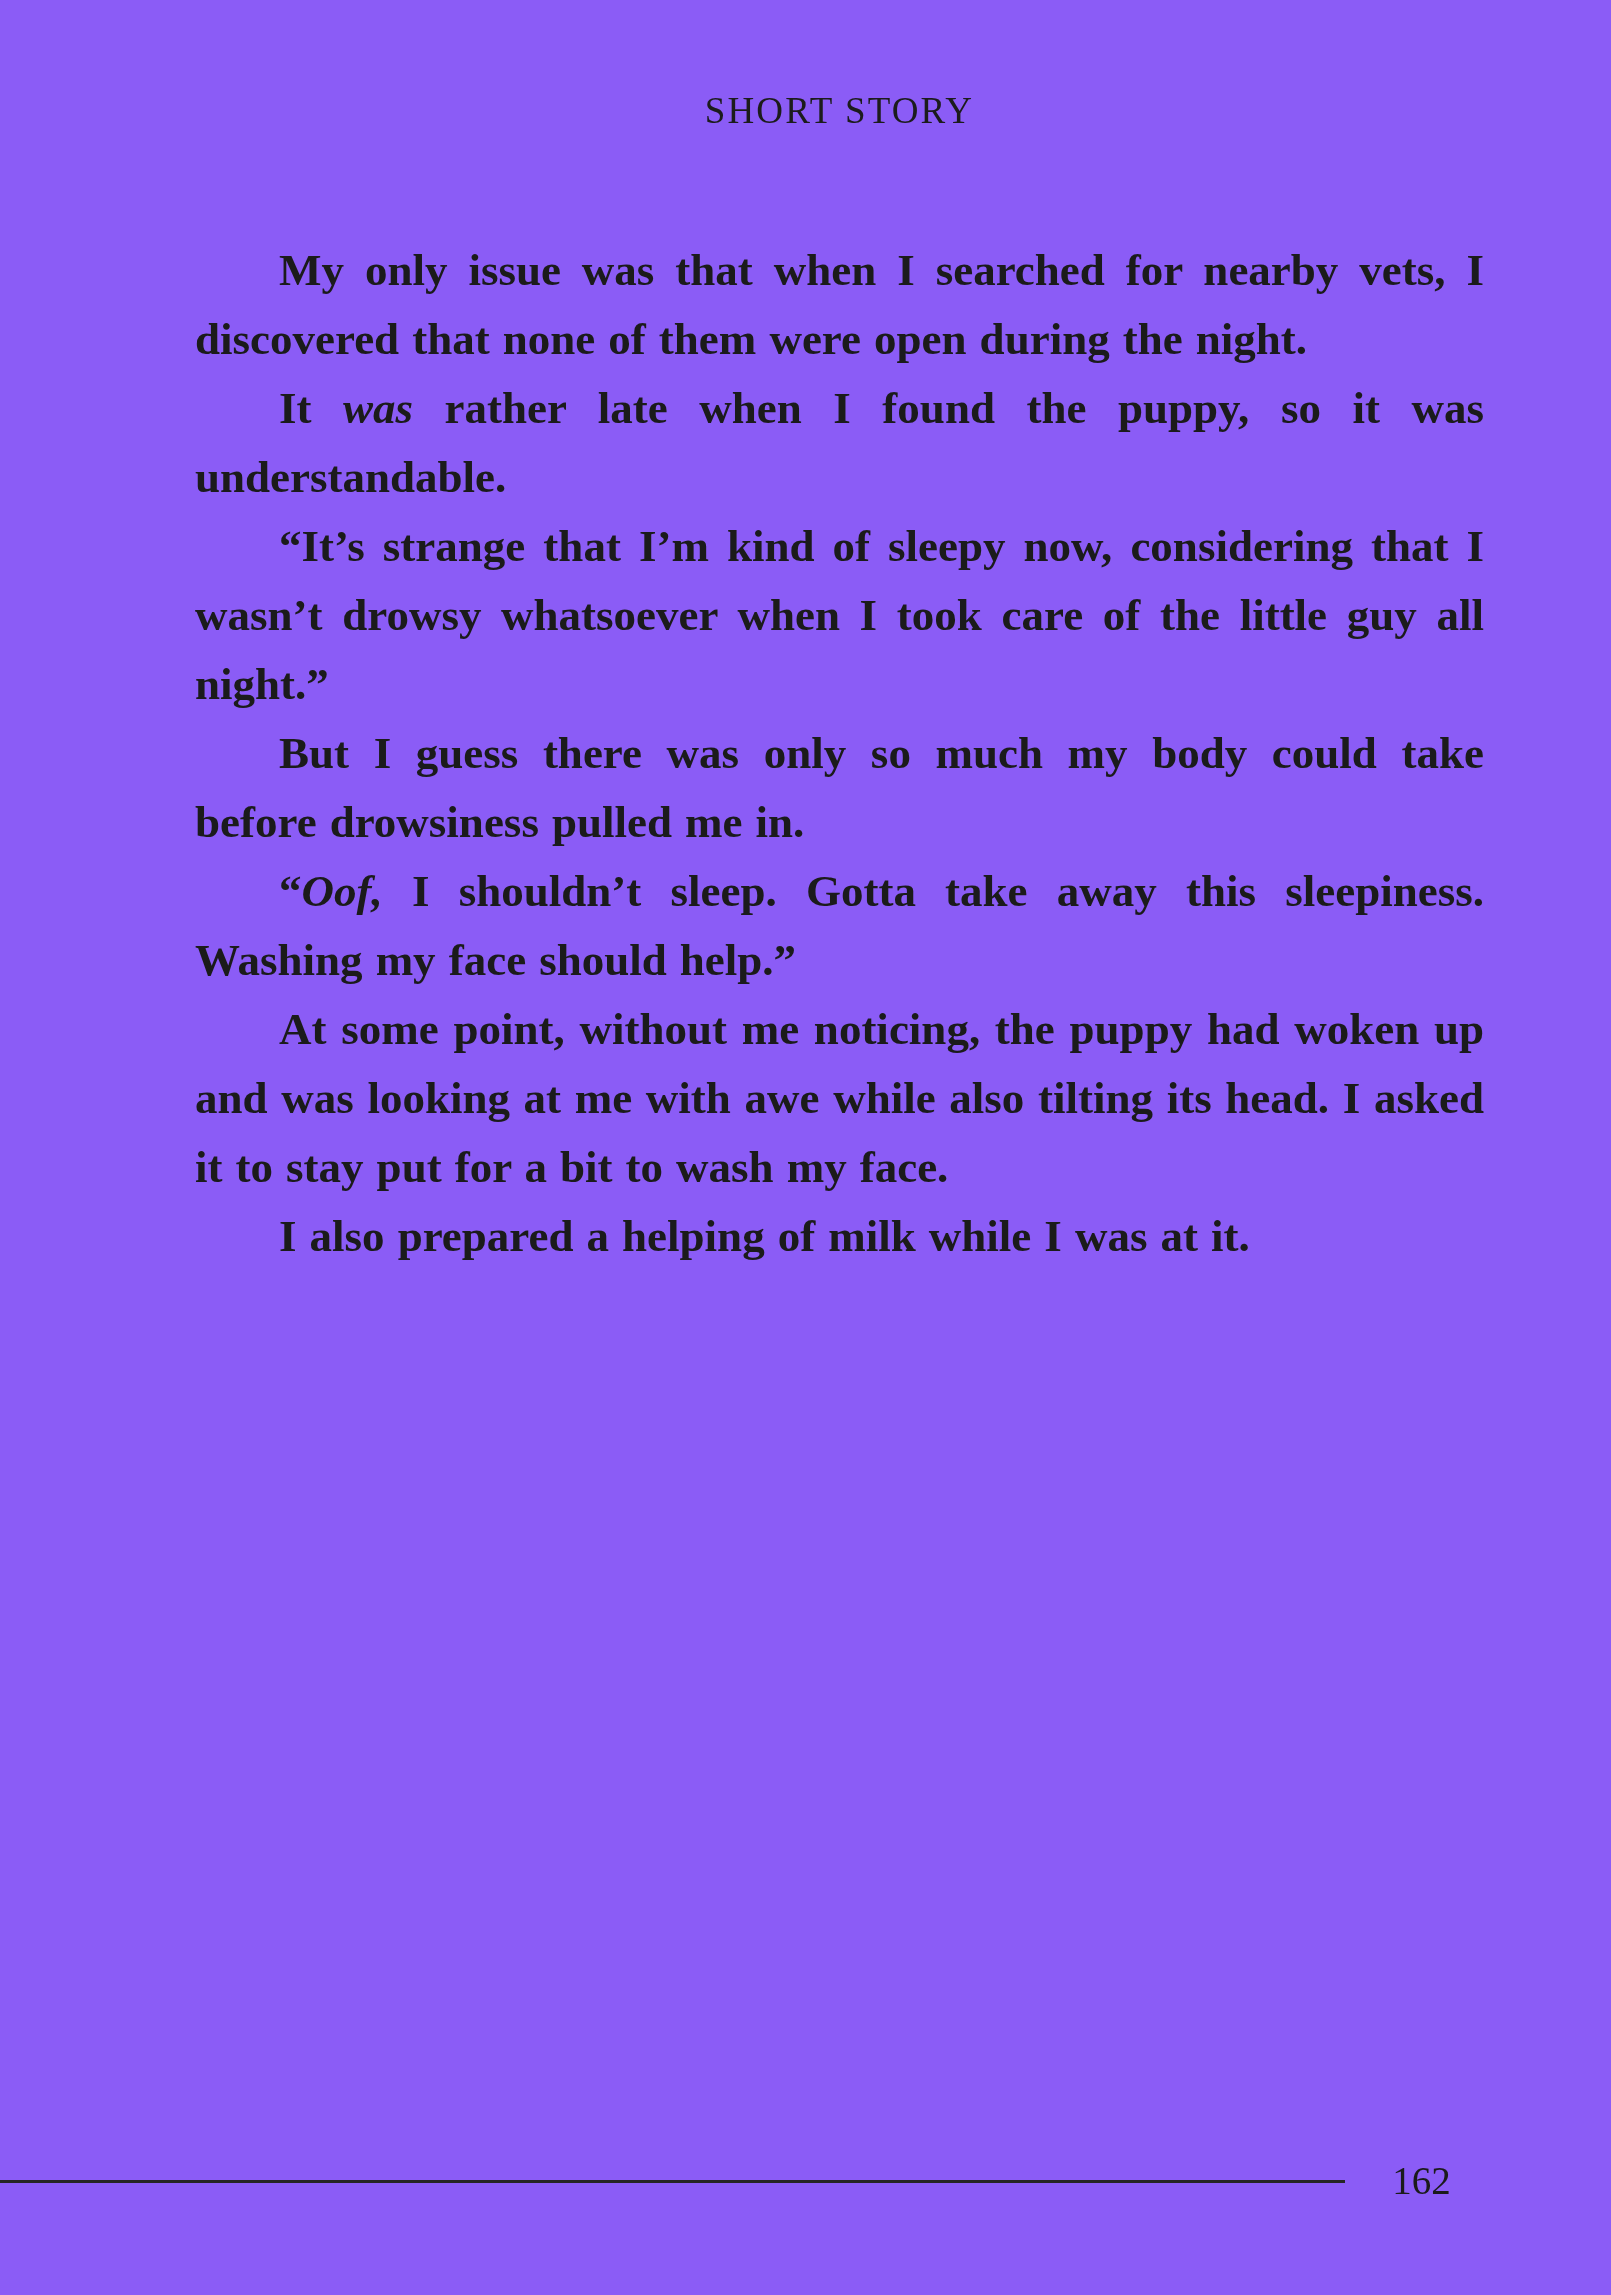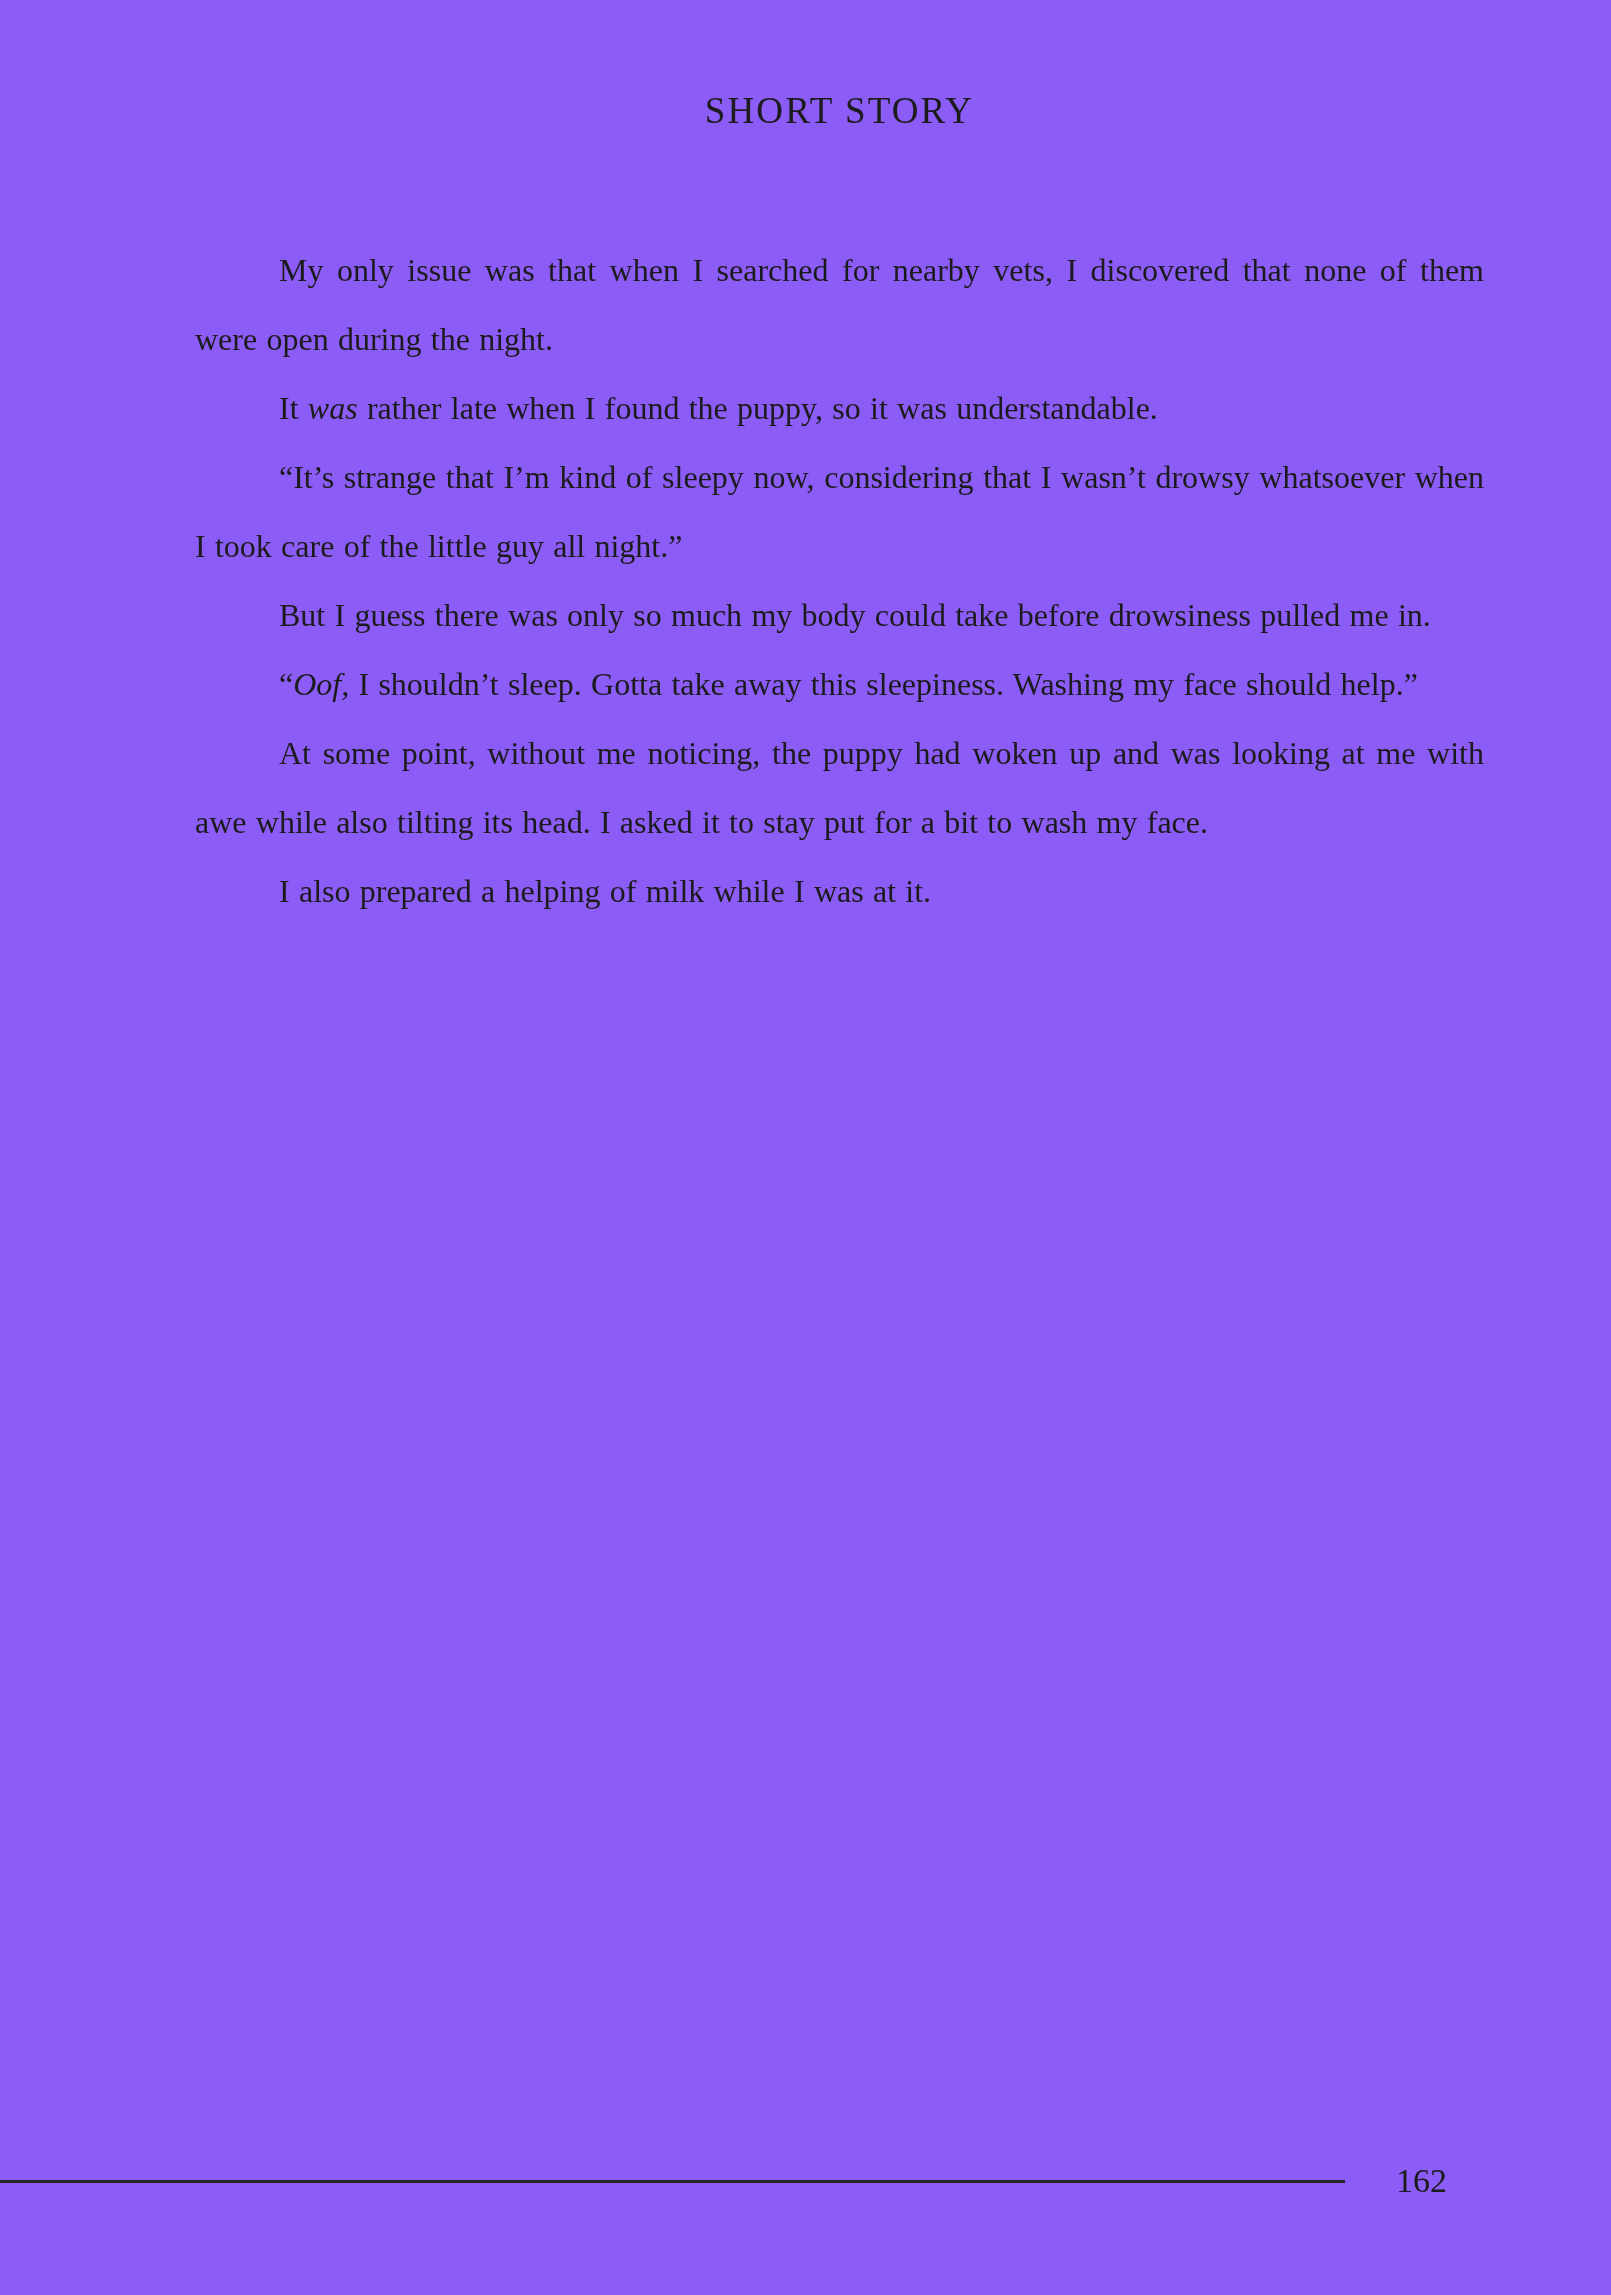--- a/index.html
+++ b/index.html
@@ -26,25 +26,26 @@
     line-height: 43px;
     letter-spacing: 2.1px;
     color: #1c1c1c;
     white-space: nowrap;
   }
   .story-text {
     position: absolute;
     left: 195px;
     top: 236px;
     width: 1289px;
-    font-size: 32px;
+    font-size: 45px;
     line-height: 69px;
     text-align: justify;
     color: #1b1b1b;
     hyphens: none;
+    font-weight: bold;
   }
   .story-text p {
     margin: 0;
     padding: 0;
     text-indent: 84px;
     word-spacing: 0.04em;
   }
   .story-text em {
     font-style: italic;
     margin-top: 8px;
@@ -56,21 +57,21 @@
     width: 1345px;
     height: 2.9px;
     background: #262626;
   }
   .page-number {
     position: absolute;
     left: 1364px;
     top: 2157px;
     width: 115px;
     text-align: center;
-    font-size: 34px;
+    font-size: 39px;
     line-height: 47px;
     color: #1b1b1b;
   }
 </style>
 </head>
 <body>
 
 <div class="page">
 
   <div class="running-head">SHORT STORY</div>

